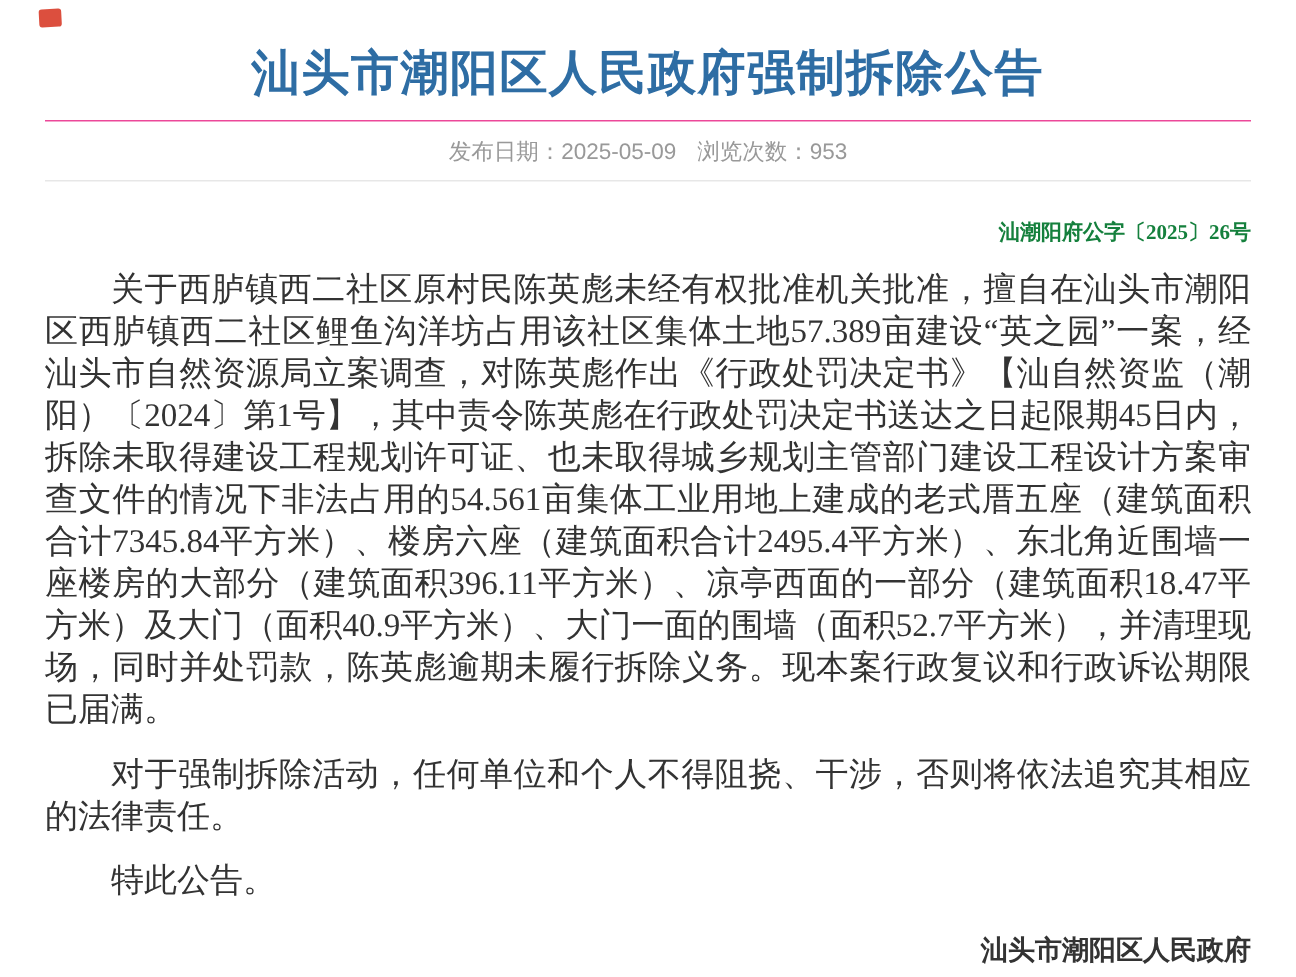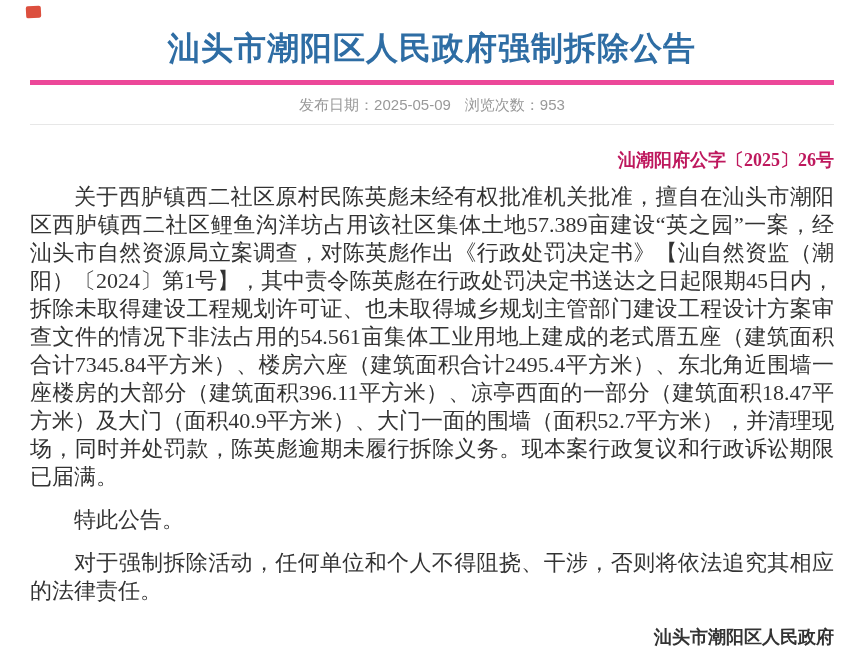--- a/index.html
+++ b/index.html
@@ -34,36 +34,36 @@
     text-align: center;
     font-family: "Liberation Sans", "DejaVu Sans", sans-serif;
     font-weight: bold;
     font-size: 32px;
     line-height: 44px;
     letter-spacing: 1px;
     color: #2e6da4;
   }
   .meta-row {
     margin-top: 10px;
-    border-top: 5px solid #ec4899;
+    border-top: 1px solid #ec4899;
     border-bottom: 1px solid #e7e7e7;
     padding: 11px 0 9px 0;
     text-align: center;
     font-family: "Liberation Sans", "DejaVu Sans", sans-serif;
     font-size: 15px;
     color: #999999;
   }
   .meta-row .meta-gap { display: inline-block; width: 14px; }
   .doc-number {
     margin-top: 22px;
     text-align: right;
-    font-size: 18px;
+    font-size: 14px;
     font-weight: bold;
     line-height: 26px;
-    color: #be185d;
+    color: #15803d;
   }
   .body-section { margin-top: 10px; }
   .body-para {
     font-size: 22px;
     line-height: 28px;
     text-align: justify;
     text-indent: 2em;
     color: #333333;
     margin-bottom: 15px;
   }
@@ -86,19 +86,19 @@
   <h1 class="page-title">汕头市潮阳区人民政府强制拆除公告</h1>
 
   <div class="meta-row">
     <span>发布日期：</span><span>2025-05-09</span><span class="meta-gap"></span><span>浏览次数：</span><span>953</span>
   </div>
 
   <div class="doc-number">汕潮阳府公字〔2025〕26号</div>
 
   <div class="body-section">
     <p class="body-para">关于西胪镇西二社区原村民陈英彪未经有权批准机关批准，擅自在汕头市潮阳区西胪镇西二社区鲤鱼沟洋坊占用该社区集体土地57.389亩建设“英之园”一案，经汕头市自然资源局立案调查，对陈英彪作出《行政处罚决定书》【汕自然资监（潮阳）〔2024〕第1号】，其中责令陈英彪在行政处罚决定书送达之日起限期45日内，拆除未取得建设工程规划许可证、也未取得城乡规划主管部门建设工程设计方案审查文件的情况下非法占用的54.561亩集体工业用地上建成的老式厝五座（建筑面积合计7345.84平方米）、楼房六座（建筑面积合计2495.4平方米）、东北角近围墙一座楼房的大部分（建筑面积396.11平方米）、凉亭西面的一部分（建筑面积18.47平方米）及大门（面积40.9平方米）、大门一面的围墙（面积52.7平方米），并清理现场，同时并处罚款，陈英彪逾期未履行拆除义务。现本案行政复议和行政诉讼期限已届满。</p>
+    <p class="body-para">对于强制拆除活动，任何单位和个人不得阻挠、干涉，否则将依法追究其相应的法律责任。</p>
     <p class="body-para">特此公告。</p>
-    <p class="body-para">对于强制拆除活动，任何单位和个人不得阻挠、干涉，否则将依法追究其相应的法律责任。</p>
   </div>
 
   <div class="signature">汕头市潮阳区人民政府</div>
 
 </div>
 
 </body></html>

